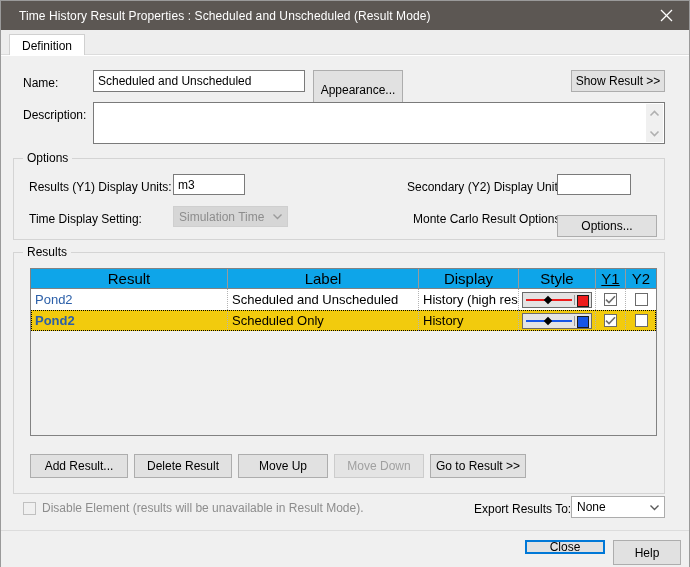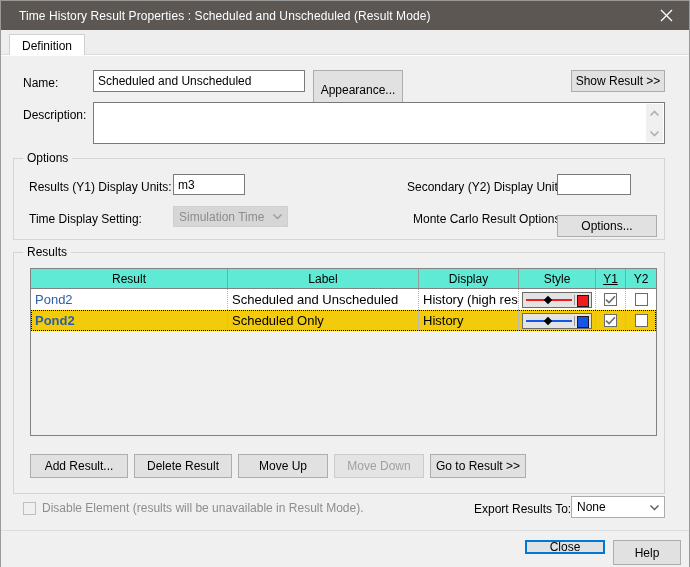--- a/index.html
+++ b/index.html
@@ -163,24 +163,24 @@
     overflow: hidden;
   }
   .grid-header {
     display: flex;
     height: 20px;
     background: #ffffff;
     border-bottom: 1px solid #828282;
   }
   .gh {
     display: flex; align-items: center; justify-content: center;
-    font-size: 12px; color: #000;
+    font-size: 15px; color: #000;
     border-right: 1px solid #9a9a9a;
     height: 100%;
-    background: #5eead4;
+    background: #0ea5e9;
   }
   .gh:last-child { border-right: none; }
 
   .grid-row {
     display: flex;
     height: 21px;
     background: #ffffff;
     align-items: stretch;
   }
   .grid-row.selected {

